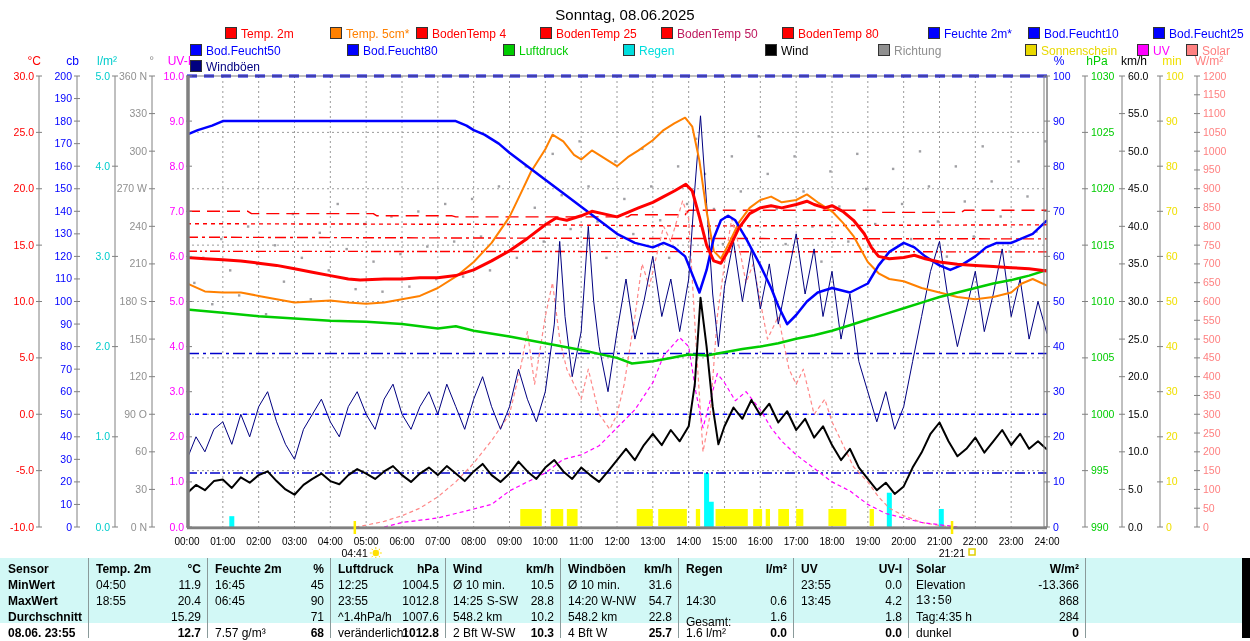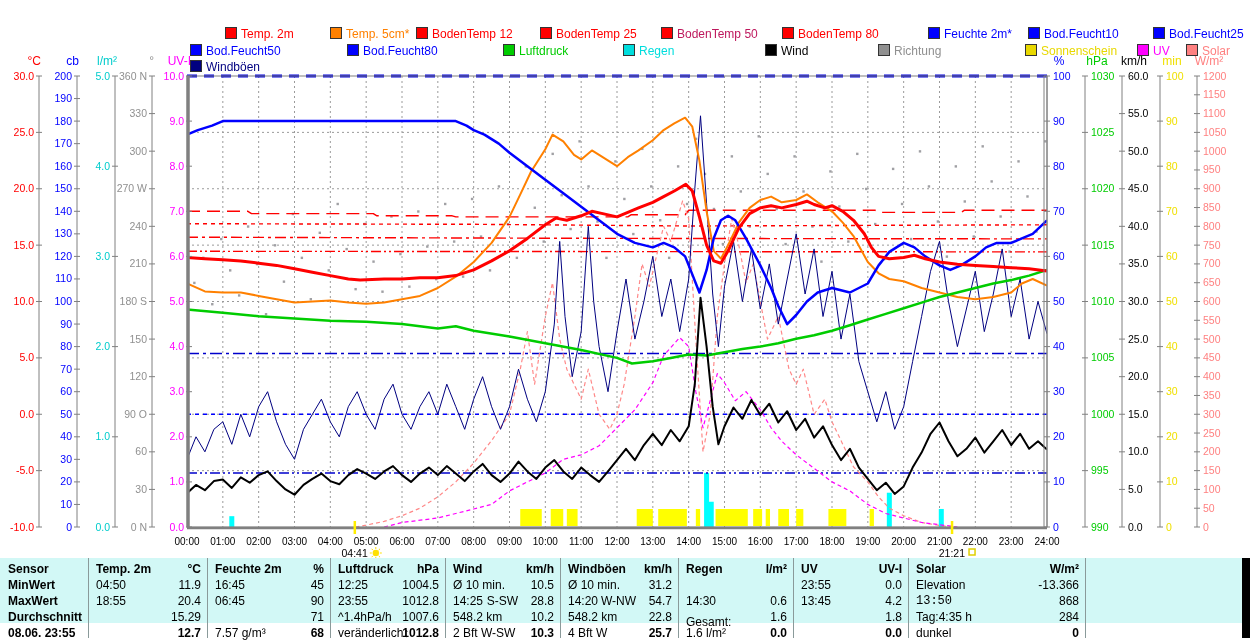--- a/index.html
+++ b/index.html
@@ -12,24 +12,25 @@
   .tsep{position:absolute;top:0;width:1px;height:80px;background:#8a9a9a;}
   .tblack{position:absolute;top:0;left:1242px;width:8px;height:80px;background:#000;}
   .tcell{position:absolute;font-size:12px;color:#000;white-space:nowrap;line-height:14px;}
   .b{font-weight:bold;}
   .ra{text-align:right;}
 </style>
 </head>
 <body>
 
 <div id="canvas">
+  <div id="title">Sonntag, 08.06.2025</div>
   <div id="legend">
       <span class="leg-item" style="left: 225px; top: 27px; color: rgb(255, 0, 0);"><span class="leg-sw" style="background: rgb(255, 0, 0);"></span><span>Temp. 2m</span></span>
       <span class="leg-item" style="left: 330px; top: 27px; color: rgb(255, 128, 0);"><span class="leg-sw" style="background: rgb(255, 128, 0);"></span><span>Temp. 5cm*</span></span>
-      <span class="leg-item" style="left: 416px; top: 27px; color: rgb(255, 0, 0);"><span class="leg-sw" style="background: rgb(255, 0, 0);"></span><span>BodenTemp 12</span></span>
+      <span class="leg-item" style="left: 416px; top: 27px; color: rgb(255, 0, 0);"><span class="leg-sw" style="background: rgb(255, 0, 0);"></span><span>BodenTemp 4</span></span>
       <span class="leg-item" style="left: 540px; top: 27px; color: rgb(255, 0, 0);"><span class="leg-sw" style="background: rgb(255, 0, 0);"></span><span>BodenTemp 25</span></span>
       <span class="leg-item" style="left: 661px; top: 27px; color: #be185d;"><span class="leg-sw" style="background: rgb(255, 0, 0);"></span><span>BodenTemp 50</span></span>
       <span class="leg-item" style="left: 782px; top: 27px; color: rgb(255, 0, 0);"><span class="leg-sw" style="background: rgb(255, 0, 0);"></span><span>BodenTemp 80</span></span>
       <span class="leg-item" style="left: 903px; top: 27px; color: rgb(0, 0, 255); padding-left: 25px;"><span class="leg-sw" style="background: rgb(0, 0, 255);"></span><span>Feuchte 2m*</span></span>
       <span class="leg-item" style="left: 1028px; top: 27px; color: rgb(0, 0, 255);"><span class="leg-sw" style="background: rgb(0, 0, 255);"></span><span>Bod.Feucht10</span></span>
       <span class="leg-item" style="left: 1153px; top: 27px; color: rgb(0, 0, 255);"><span class="leg-sw" style="background: rgb(0, 0, 255);"></span><span>Bod.Feucht25</span></span>
       <span class="leg-item" style="left: 190px; top: 44px; color: rgb(0, 0, 255);"><span class="leg-sw" style="background: rgb(0, 0, 255);"></span><span>Bod.Feucht50</span></span>
       <span class="leg-item" style="left: 347px; top: 44px; color: rgb(0, 0, 255);"><span class="leg-sw" style="background: rgb(0, 0, 255);"></span><span>Bod.Feucht80</span></span>
       <span class="leg-item" style="left: 503px; top: 44px; color: rgb(0, 204, 0);"><span class="leg-sw" style="background: rgb(0, 204, 0);"></span><span>Luftdruck</span></span>
       <span class="leg-item" style="left: 623px; top: 44px; color: rgb(0, 221, 221);"><span class="leg-sw" style="background: rgb(0, 221, 221);"></span><span>Regen</span></span>
@@ -611,21 +612,21 @@
       <div class="tcell" style="left: 453px; top: 36px;">14:25</div>
       <div class="tcell ra" style="right: 732px; top: 36px;">S-SW</div>
       <div class="tcell ra" style="right: 696px; top: 36px;">28.8</div>
       <div class="tcell" style="left: 453px; top: 52px;">548.2 km</div>
       <div class="tcell ra" style="right: 696px; top: 52px;">10.2</div>
       <div class="tcell" style="left: 453px; top: 68px;">2 Bft W-SW</div>
       <div class="tcell b ra" style="right: 696px; top: 68px;">10.3</div>
       <div class="tcell b" style="left: 568px; top: 4px;">Windböen</div>
       <div class="tcell b ra" style="right: 578px; top: 4px;">km/h</div>
       <div class="tcell" style="left: 568px; top: 20px;">Ø 10 min.</div>
-      <div class="tcell ra" style="right: 578px; top: 20px;">31.2</div>
+      <div class="tcell ra" style="right: 578px; top: 20px;">31.6</div>
       <div class="tcell" style="left: 568px; top: 36px;">14:20</div>
       <div class="tcell ra" style="right: 614px; top: 36px;">W-NW</div>
       <div class="tcell ra" style="right: 578px; top: 36px;">54.7</div>
       <div class="tcell" style="left: 568px; top: 52px;">548.2 km</div>
       <div class="tcell ra" style="right: 578px; top: 52px;">22.8</div>
       <div class="tcell" style="left: 568px; top: 68px;">4 Bft W</div>
       <div class="tcell b ra" style="right: 578px; top: 68px;">25.7</div>
       <div class="tcell b" style="left: 686px; top: 4px;">Regen</div>
       <div class="tcell b ra" style="right: 463px; top: 4px;">l/m²</div>
       <div class="tcell" style="left: 686px; top: 36px;">14:30</div>

